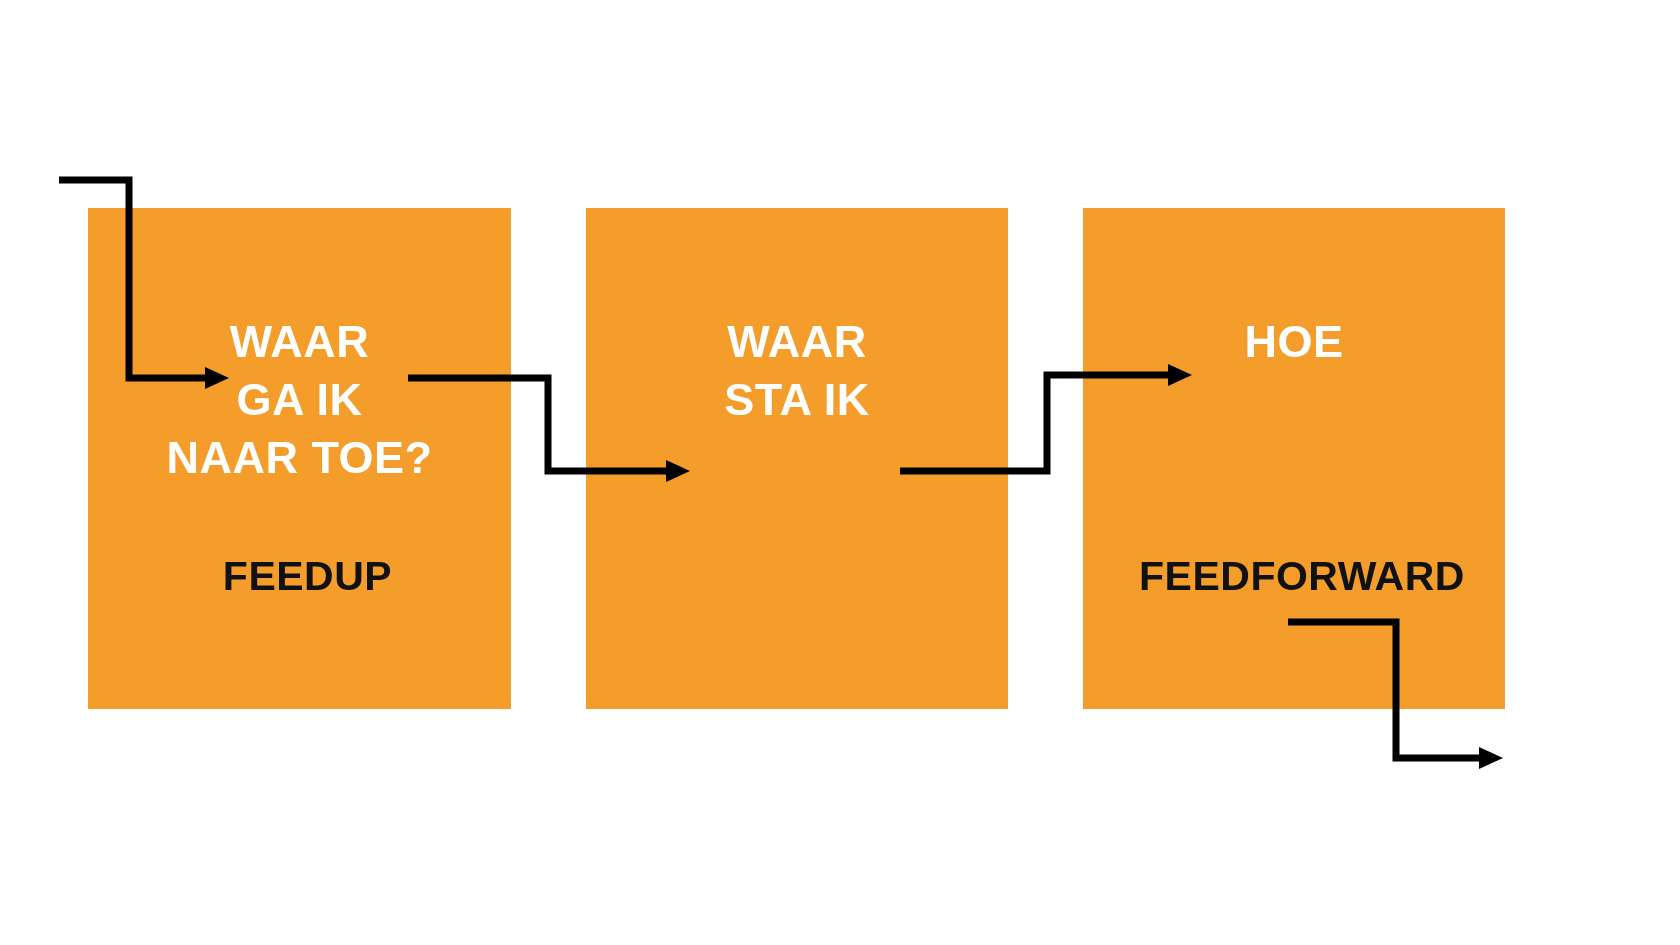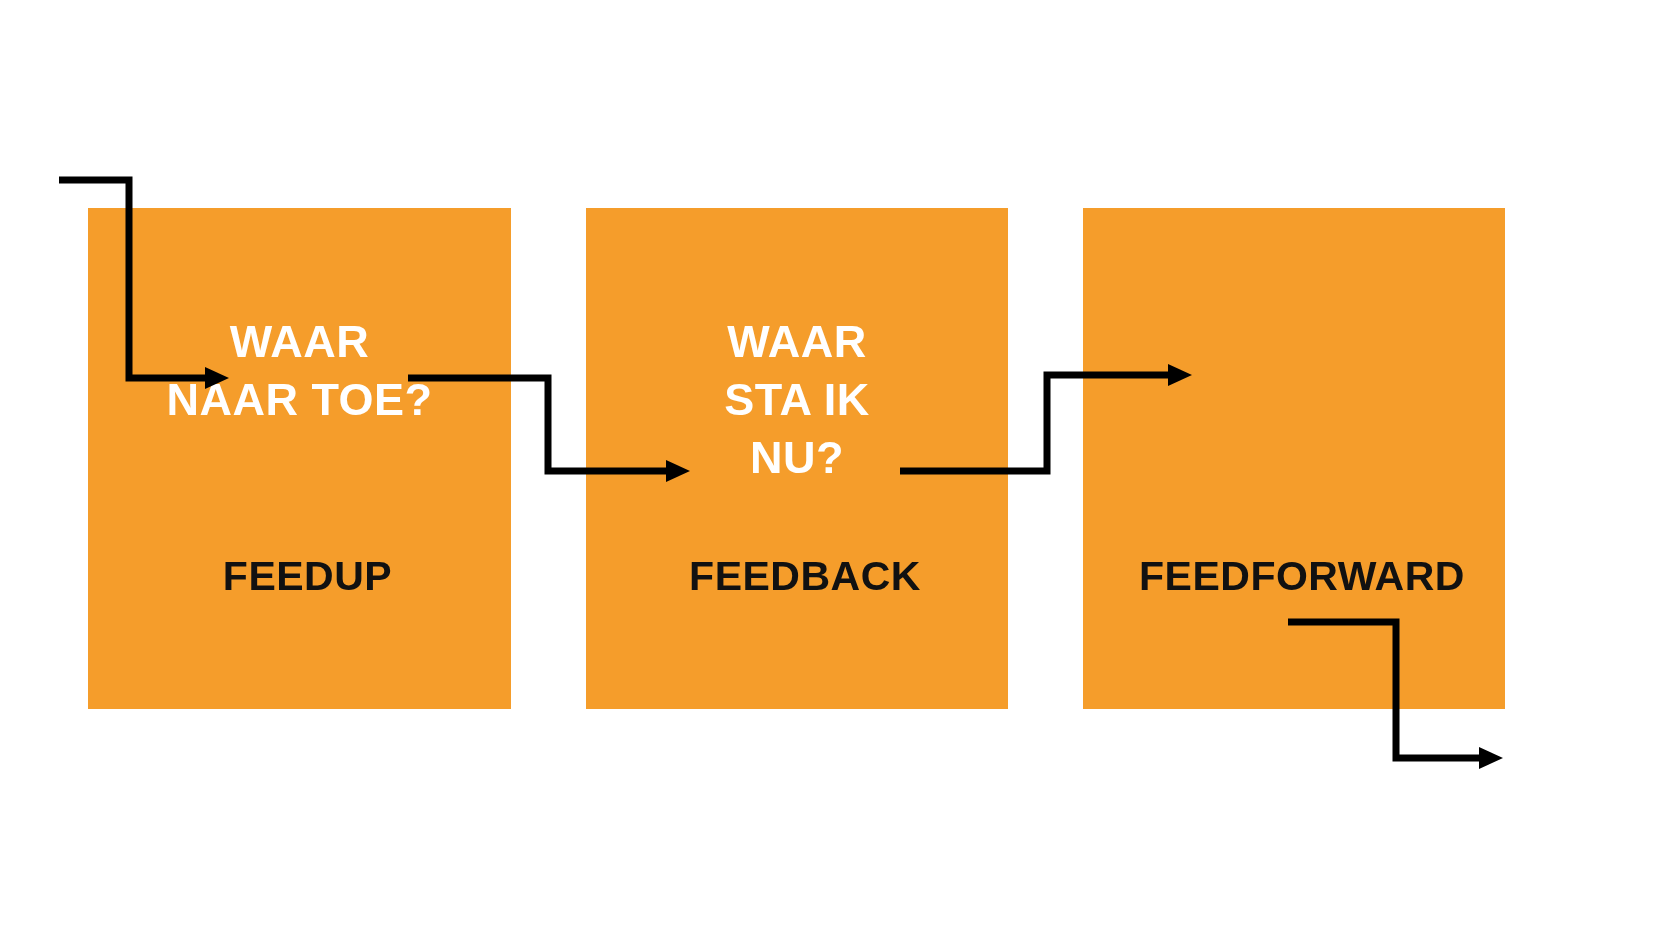--- a/index.html
+++ b/index.html
@@ -81,36 +81,36 @@
   }
 </style>
 </head>
 <body>
 
 <div class="canvas">
 
   <div class="box box-1">
     <div class="question">
       <div class="qline">WAAR</div>
+      <div class="qline">GA IK</div>
       <div class="qline">NAAR TOE?</div>
     </div>
     <div class="label">FEEDUP</div>
   </div>
 
   <div class="box box-2">
     <div class="question">
       <div class="qline">WAAR</div>
       <div class="qline">STA IK</div>
-      <div class="qline">NU?</div>
     </div>
-    <div class="label">FEEDBACK</div>
   </div>
 
   <div class="box box-3">
     <div class="question">
+      <div class="qline">HOE</div>
     </div>
     <div class="label">FEEDFORWARD</div>
   </div>
 
   <svg class="arrows" viewBox="0 0 1680 945">
     <g>
       <path d="M59 180 H129 V378 H207"></path>
       <polygon points="205,367 229,378 205,389"></polygon>
     </g>
     <g>

